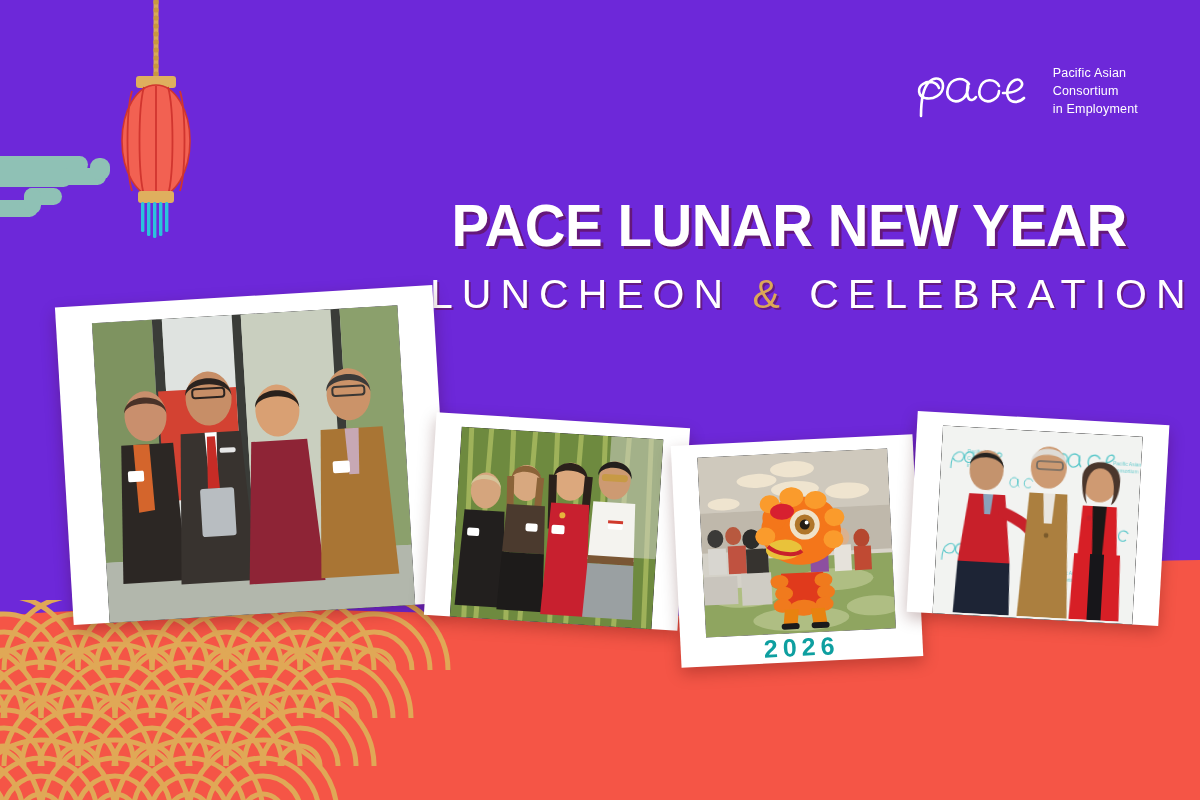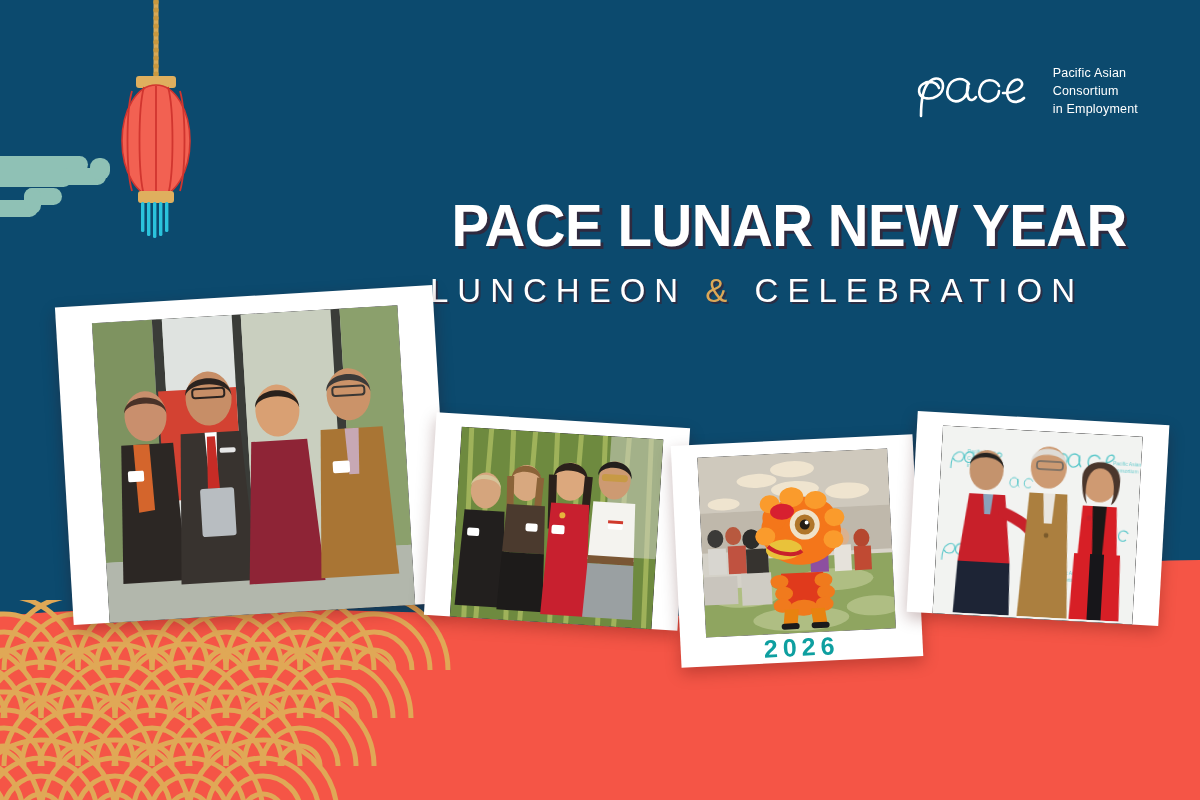--- a/index.html
+++ b/index.html
@@ -1,21 +1,21 @@
 <!DOCTYPE html>
 <html><head>
 <meta charset="utf-8">
 <style>
   html,body{margin:0;padding:0;}
   body{
     width:1200px;height:800px;overflow:hidden;
     font-family:"Liberation Sans", sans-serif;
     background:#AE1114;
   }
-  #stage{position:relative;width:1200px;height:800px;overflow:hidden;background:#0c4a6e;}
+  #stage{position:relative;width:1200px;height:800px;overflow:hidden;background:#6d28d9;}
 
   
   .coral-band{position:absolute;left:0;top:0;width:1200px;height:800px;}
   .coral-band svg{display:block;width:1200px;height:800px;}
 
   
   .waves{position:absolute;left:-30px;top:600px;width:520px;height:230px;}
   .waves svg{display:block;}
 
   
@@ -43,21 +43,21 @@
     font-weight:700;font-size:60px;line-height:1;
     letter-spacing:-.5px;
     transform:scaleX(.94);transform-origin:center;
     text-shadow:3px 3px 0 rgba(90,5,7,.45);
     margin:0;white-space:nowrap;
   }
   .subline{
     margin:18px 0 1px 0;
     color:#ffffff;
     font-family:"Liberation Sans", sans-serif;
-    font-weight:400;font-size:33px;line-height:1;
+    font-weight:400;font-size:41px;line-height:1;
     letter-spacing:9px;
     text-shadow:2px 2px 0 rgba(90,5,7,.40);
     white-space:nowrap;
   }
   .subline .amp{color:#DCA857;}
 
   
   .polaroid{
     position:absolute;background:#ffffff;
     box-shadow:0 6px 16px rgba(60,0,0,.28);

